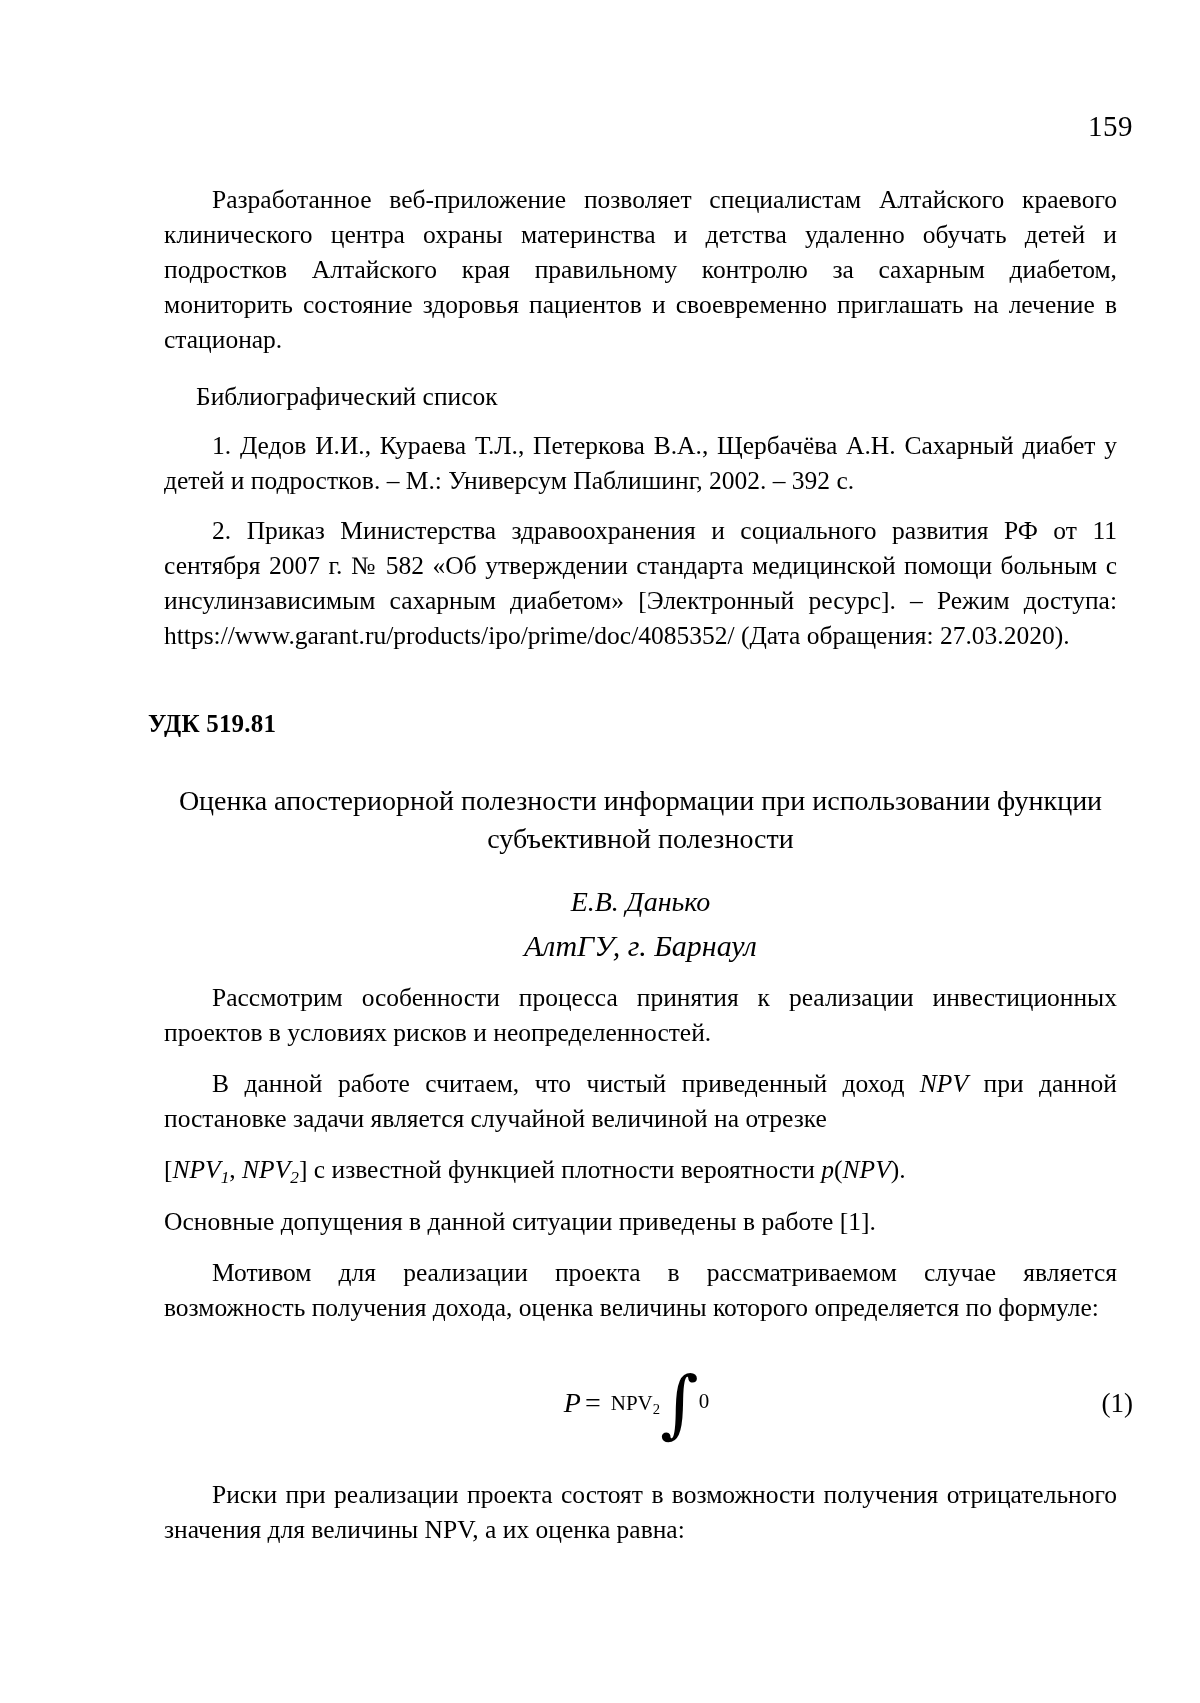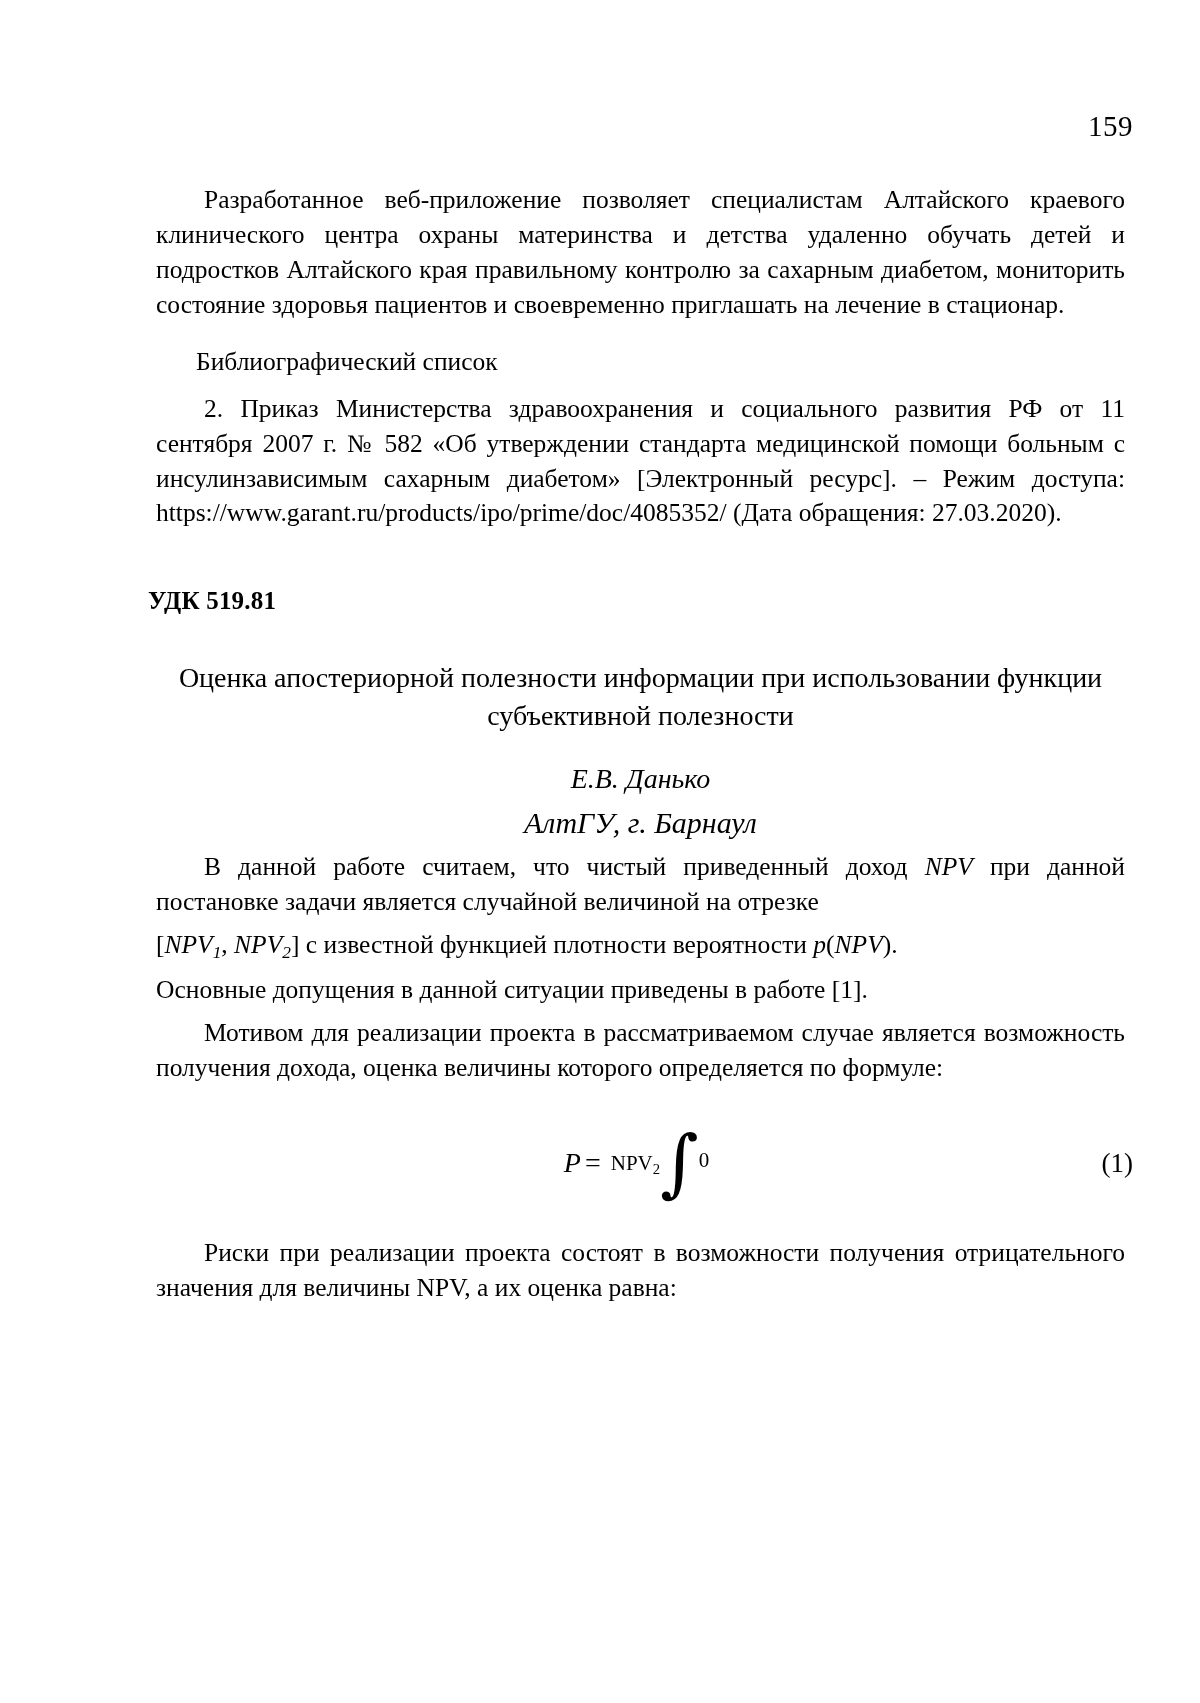--- a/index.html
+++ b/index.html
@@ -24,21 +24,21 @@
     padding: 95px 67px 60px 148px;
   }
   .page-number {
     text-align: right;
     font-size: 29px;
     line-height: 1.1;
     margin: 0 0 40px 0;
     letter-spacing: 0.5px;
   }
   p.body-text {
-    margin: 8px;
+    margin: 16px;
     font-size: 25.5px;
     line-height: 1.37;
     text-align: justify;
     text-indent: 48px;
     hyphens: none;
   }
   p.body-text.no-indent { text-indent: 0; }
   .section-heading {
     margin: 22px 0 14px 0;
     font-size: 25.5px;
@@ -154,29 +154,31 @@
 <body>
 
 <div class="page">
 
   <div class="page-number">159</div>
 
   <p class="body-text">Разработанное веб-приложение позволяет специалистам Алтайского краевого клинического центра охраны материнства и детства удаленно обучать детей и подростков Алтайского края правильному контролю за сахарным диабетом, мониторить состояние здоровья пациентов и своевременно приглашать на лечение в стационар.</p>
 
   <div class="section-heading">Библиографический список</div>
 
+  <p class="body-text">1. Дедов И.И., Кураева Т.Л., Петеркова В.А., Щербачёва А.Н. Сахарный диабет у детей и подростков. – М.: Универсум Паблишинг, 2002. – 392 с.</p>
   <p class="body-text tight">2. Приказ Министерства здравоохранения и социального развития РФ от 11 сентября 2007 г. № 582 «Об утверждении стандарта медицинской помощи больным с инсулинзависимым сахарным диабетом» [Электронный ресурс]. – Режим доступа: https://www.garant.ru/products/ipo/prime/doc/4085352/ (Дата обращения: 27.03.2020).</p>
 
   <div class="udk">УДК 519.81</div>
 
   <h1 class="article-title">Оценка апостериорной полезности информации при использовании функции субъективной полезности</h1>
 
   <div class="author">Е.В. Данько</div>
   <div class="affiliation">АлтГУ, г. Барнаул</div>
 
+  <p class="body-text para-gap">Рассмотрим особенности процесса принятия к реализации инвестиционных проектов в условиях рисков и неопределенностей.</p>
 
   <p class="body-text">
     <span>В данной работе считаем, что чистый приведенный доход </span><span class="mi">NPV</span><span> при данной постановке задачи является случайной величиной на отрезке</span>
   </p>
 
   <p class="body-text no-indent">
     <span>[</span><span class="mi">NPV</span><sub class="msub">1</sub><span>, </span><span class="mi">NPV</span><sub class="msub">2</sub><span>]</span><span> с известной функцией плотности вероятности </span><span class="mi">p</span><span>(</span><span class="mi">NPV</span><span>)</span><span>.</span>
   </p>
 
   <p class="body-text no-indent">Основные допущения в данной ситуации приведены в работе [1].</p>

